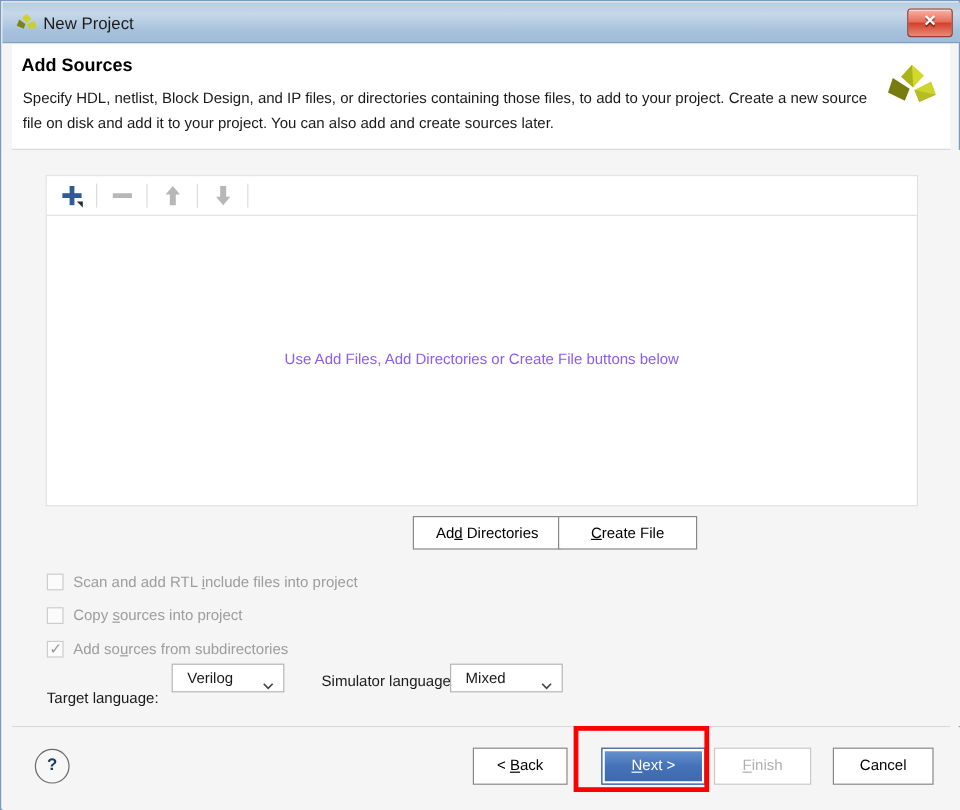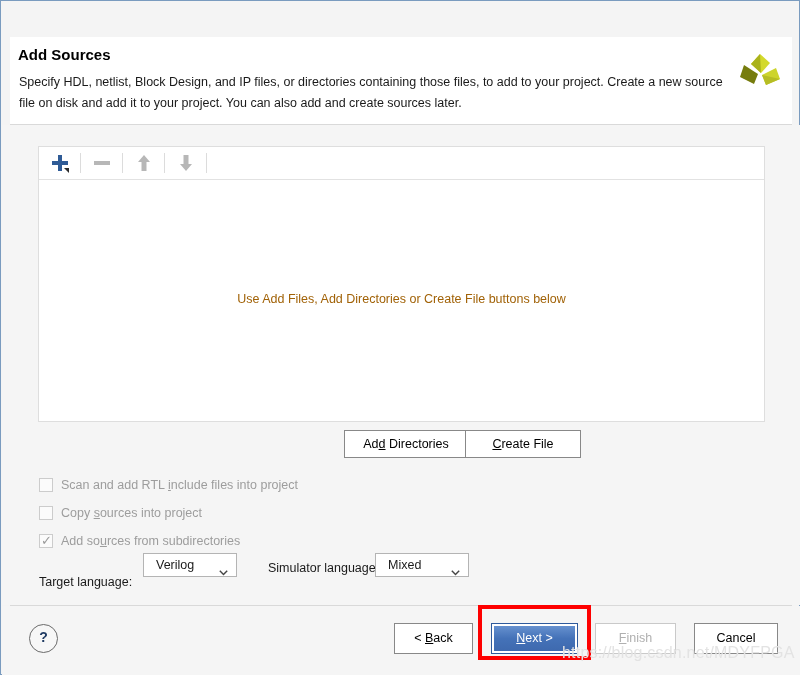--- a/index.html
+++ b/index.html
@@ -146,21 +146,21 @@
     top: 6px;
     width: 1px; height: 20px;
     background: #dcdcdc;
   }
   .list-empty-msg {
     position: absolute;
     left: 0; top: 145px;
     width: 100%;
     text-align: center;
     font-size: 12.5px;
-    color: #a16207;
+    color: #8b5cf6;
   }
 
   
   .act-row {
     position: absolute;
     left: 0; top: 305px;
     width: 798px;
     height: 28px;
   }
   .btn {
@@ -297,20 +297,33 @@
     letter-spacing: 0.2px;
     white-space: nowrap;
     pointer-events: none;
   }
 </style>
 </head>
 <body>
 
 <div class="window">
 
+  <div class="titlebar">
+    <span class="title-logo">
+      <svg viewBox="0 0 20 20" width="20" height="20">
+        <polygon points="10,1.5 14.2,5.5 10.3,9.2 6.3,5.3" fill="#cdd32a"></polygon>
+        <polygon points="10.8,10.2 16.8,7.6 18.6,12.6 12.6,14.6" fill="#c9cf2b"></polygon>
+        <polygon points="9.2,10.0 4.0,6.2 2.0,11.4 7.8,14.0" fill="#7c8412"></polygon>
+      </svg>
+    </span>
+    <div class="title-text">New Project</div>
+    <div class="close-btn">
+      <span class="x">✕</span>
+    </div>
+  </div>
 
   <div class="header">
     <div class="header-title">Add Sources</div>
     <div class="header-desc">Specify HDL, netlist, Block Design, and IP files, or directories containing those files, to add to your project. Create a new source file on disk and add it to your project. You can also add and create sources later.</div>
     <span class="header-logo">
       <svg viewBox="0 0 44 44" width="44" height="44">
         <polygon points="22,3 32,12 23,22 13,13" fill="#d3d92c"></polygon>
         <polygon points="24,24 38,17 42,28 28,34" fill="#cdd42d"></polygon>
         <polygon points="20,23 6,14 2,26 16,33" fill="#767c0d"></polygon>
         <polygon points="22,3 23,22 13,13" fill="#aab21c"></polygon>
@@ -406,23 +419,22 @@
 
   <div class="footer-rule"></div>
   <div class="footer">
 
     <div class="help-btn">
       <span>?</span>
     </div>
 
     <div class="btn" style="left:392px; top:17px; width:79px; height:31px; line-height:29px;"><span>&lt; </span><u>B</u><span>ack</span></div>
 
-    <div class="btn btn-next" style="left:489px; top:17px; width:87px; height:31px; line-height:29px;"><span></span><u>N</u><span>ext &gt;</span></div>
+    <div class="btn btn-next" style="left:499px; top:17px; width:87px; height:31px; line-height:29px;"><span></span><u>N</u><span>ext &gt;</span></div>
 
     <div class="btn disabled" style="left:593px; top:17px; width:81px; height:31px; line-height:29px;"><span></span><u>F</u><span>inish</span></div>
 
     <div class="btn" style="left:692px; top:17px; width:84px; height:31px; line-height:29px;text-align:center;"><span>Cancel</span><u></u><span></span></div>
   </div>
 
   <div class="redbox"></div>
-  <div class="watermark">https://blog.csdn.net/MDYFPGA</div>
 
 </div>
 
 </body></html>

